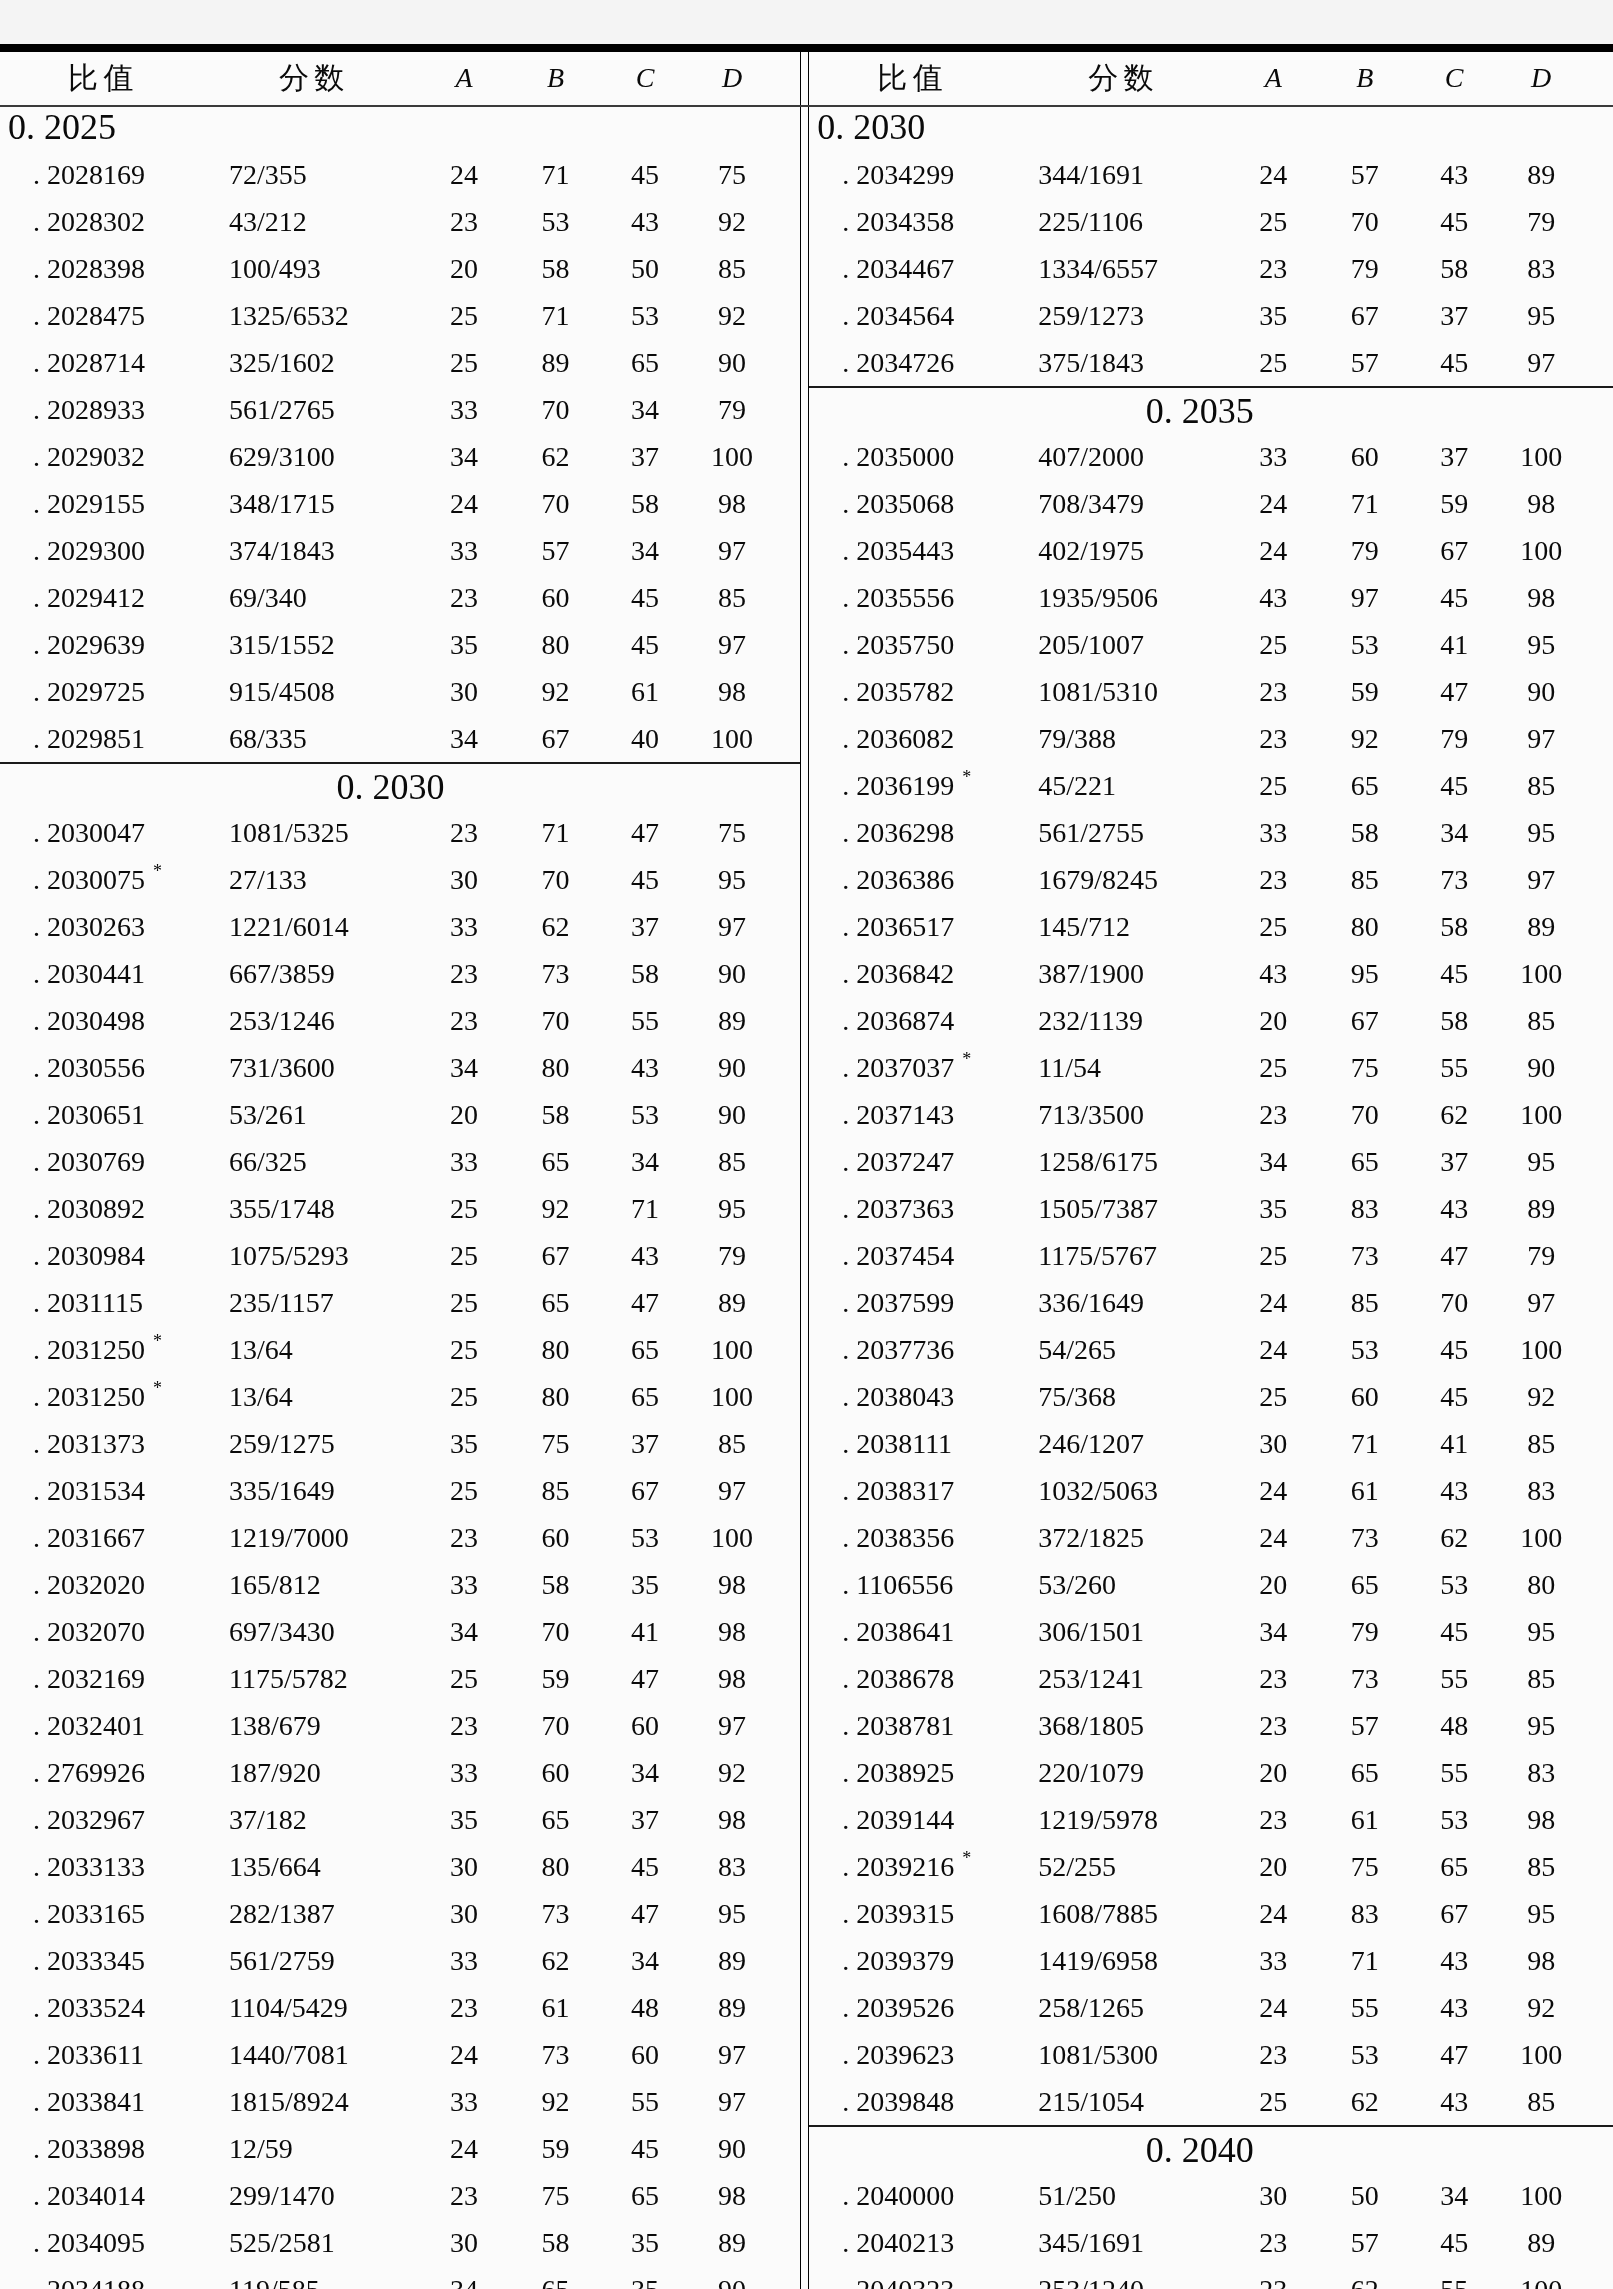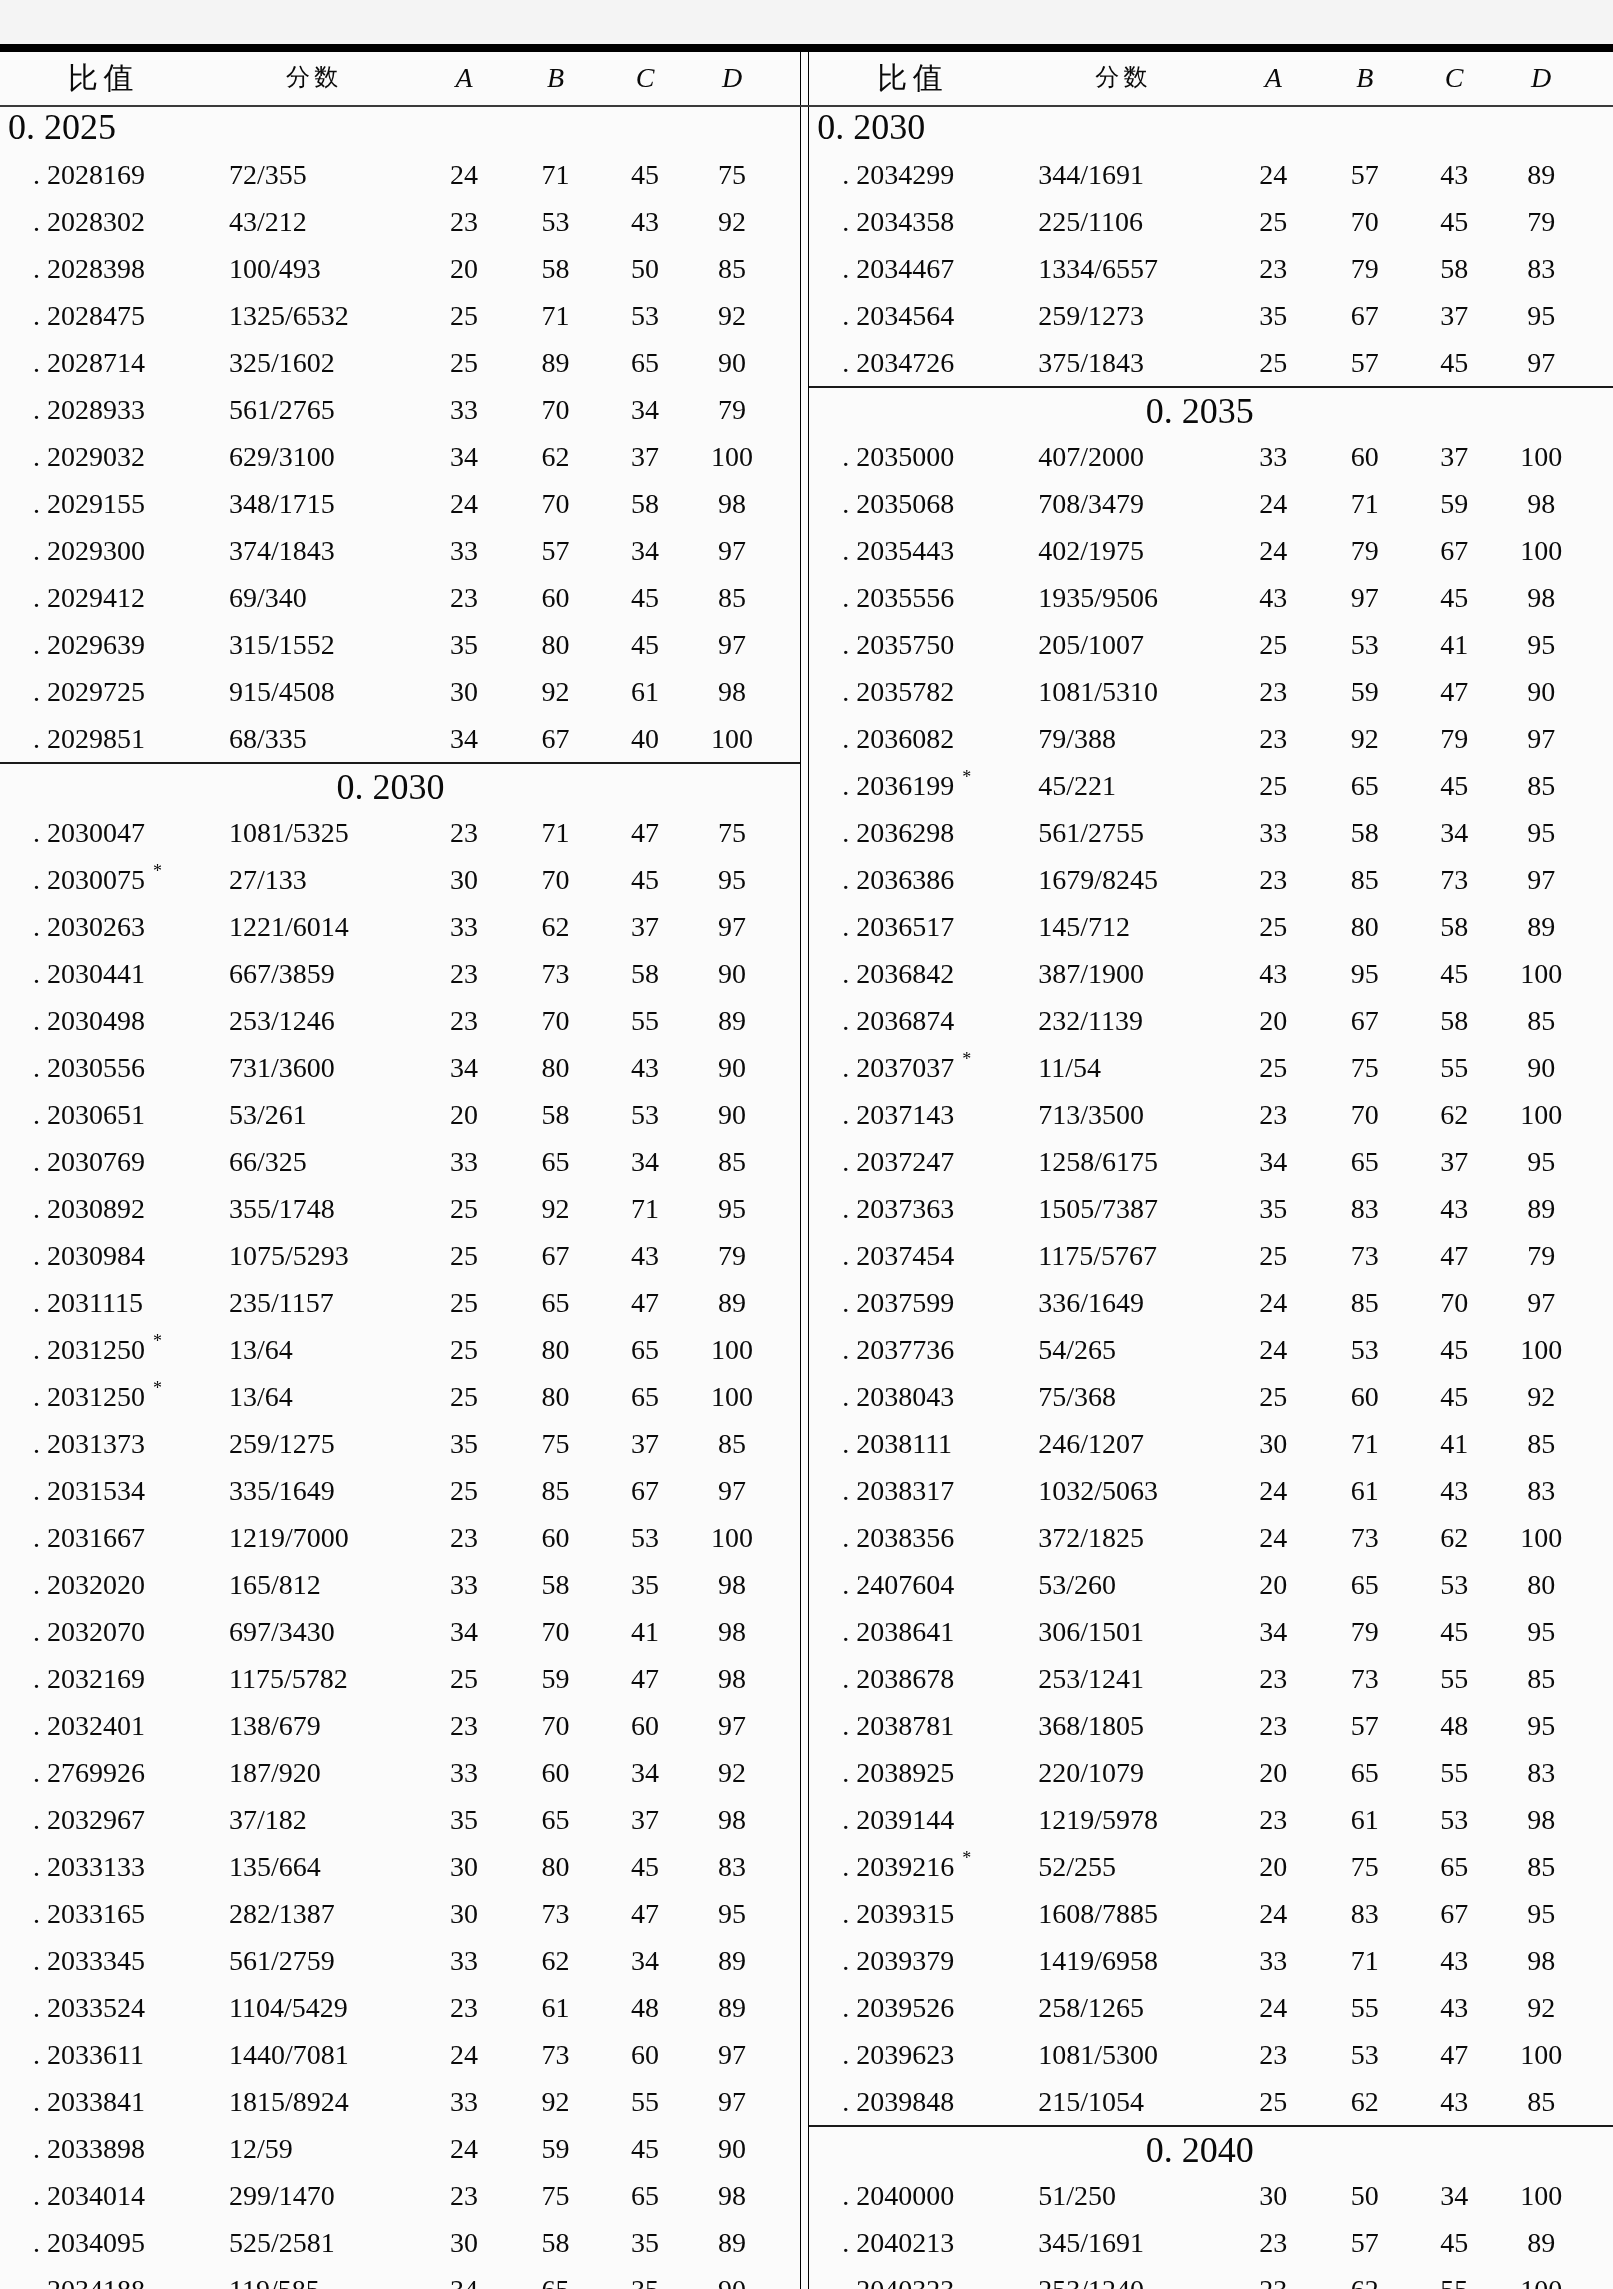--- a/index.html
+++ b/index.html
@@ -58,21 +58,21 @@
   }
   .hratio{
     text-align:center;
     padding-right:22px;
     font-size:30px;
     letter-spacing:0.18em;
   }
   .hfrac{
     text-align:center;
     padding-right:16.3px;
-    font-size:24px;
+    font-size:30px;
     letter-spacing:0.18em;
   }
   .hnum{
     text-align:center;
     font-style:italic;
     font-size:28px;
   }
   .ratio{padding-left:33px;}
   .section-row .section-label{
     grid-column:1 / -1;
@@ -725,21 +725,21 @@
   </div>
           <div class="row data-row">
     <div class="cell ratio"><span>. 2038356</span><span class="star"></span></div>
     <div class="cell frac">372/1825</div>
     <div class="cell num">24</div>
     <div class="cell num">73</div>
     <div class="cell num">62</div>
     <div class="cell num">100</div>
   </div>
           <div class="row data-row">
-    <div class="cell ratio"><span>. 2407604</span><span class="star"></span></div>
+    <div class="cell ratio"><span>. 1106556</span><span class="star"></span></div>
     <div class="cell frac">53/260</div>
     <div class="cell num">20</div>
     <div class="cell num">65</div>
     <div class="cell num">53</div>
     <div class="cell num">80</div>
   </div>
           <div class="row data-row">
     <div class="cell ratio"><span>. 2038641</span><span class="star"></span></div>
     <div class="cell frac">306/1501</div>
     <div class="cell num">34</div>

